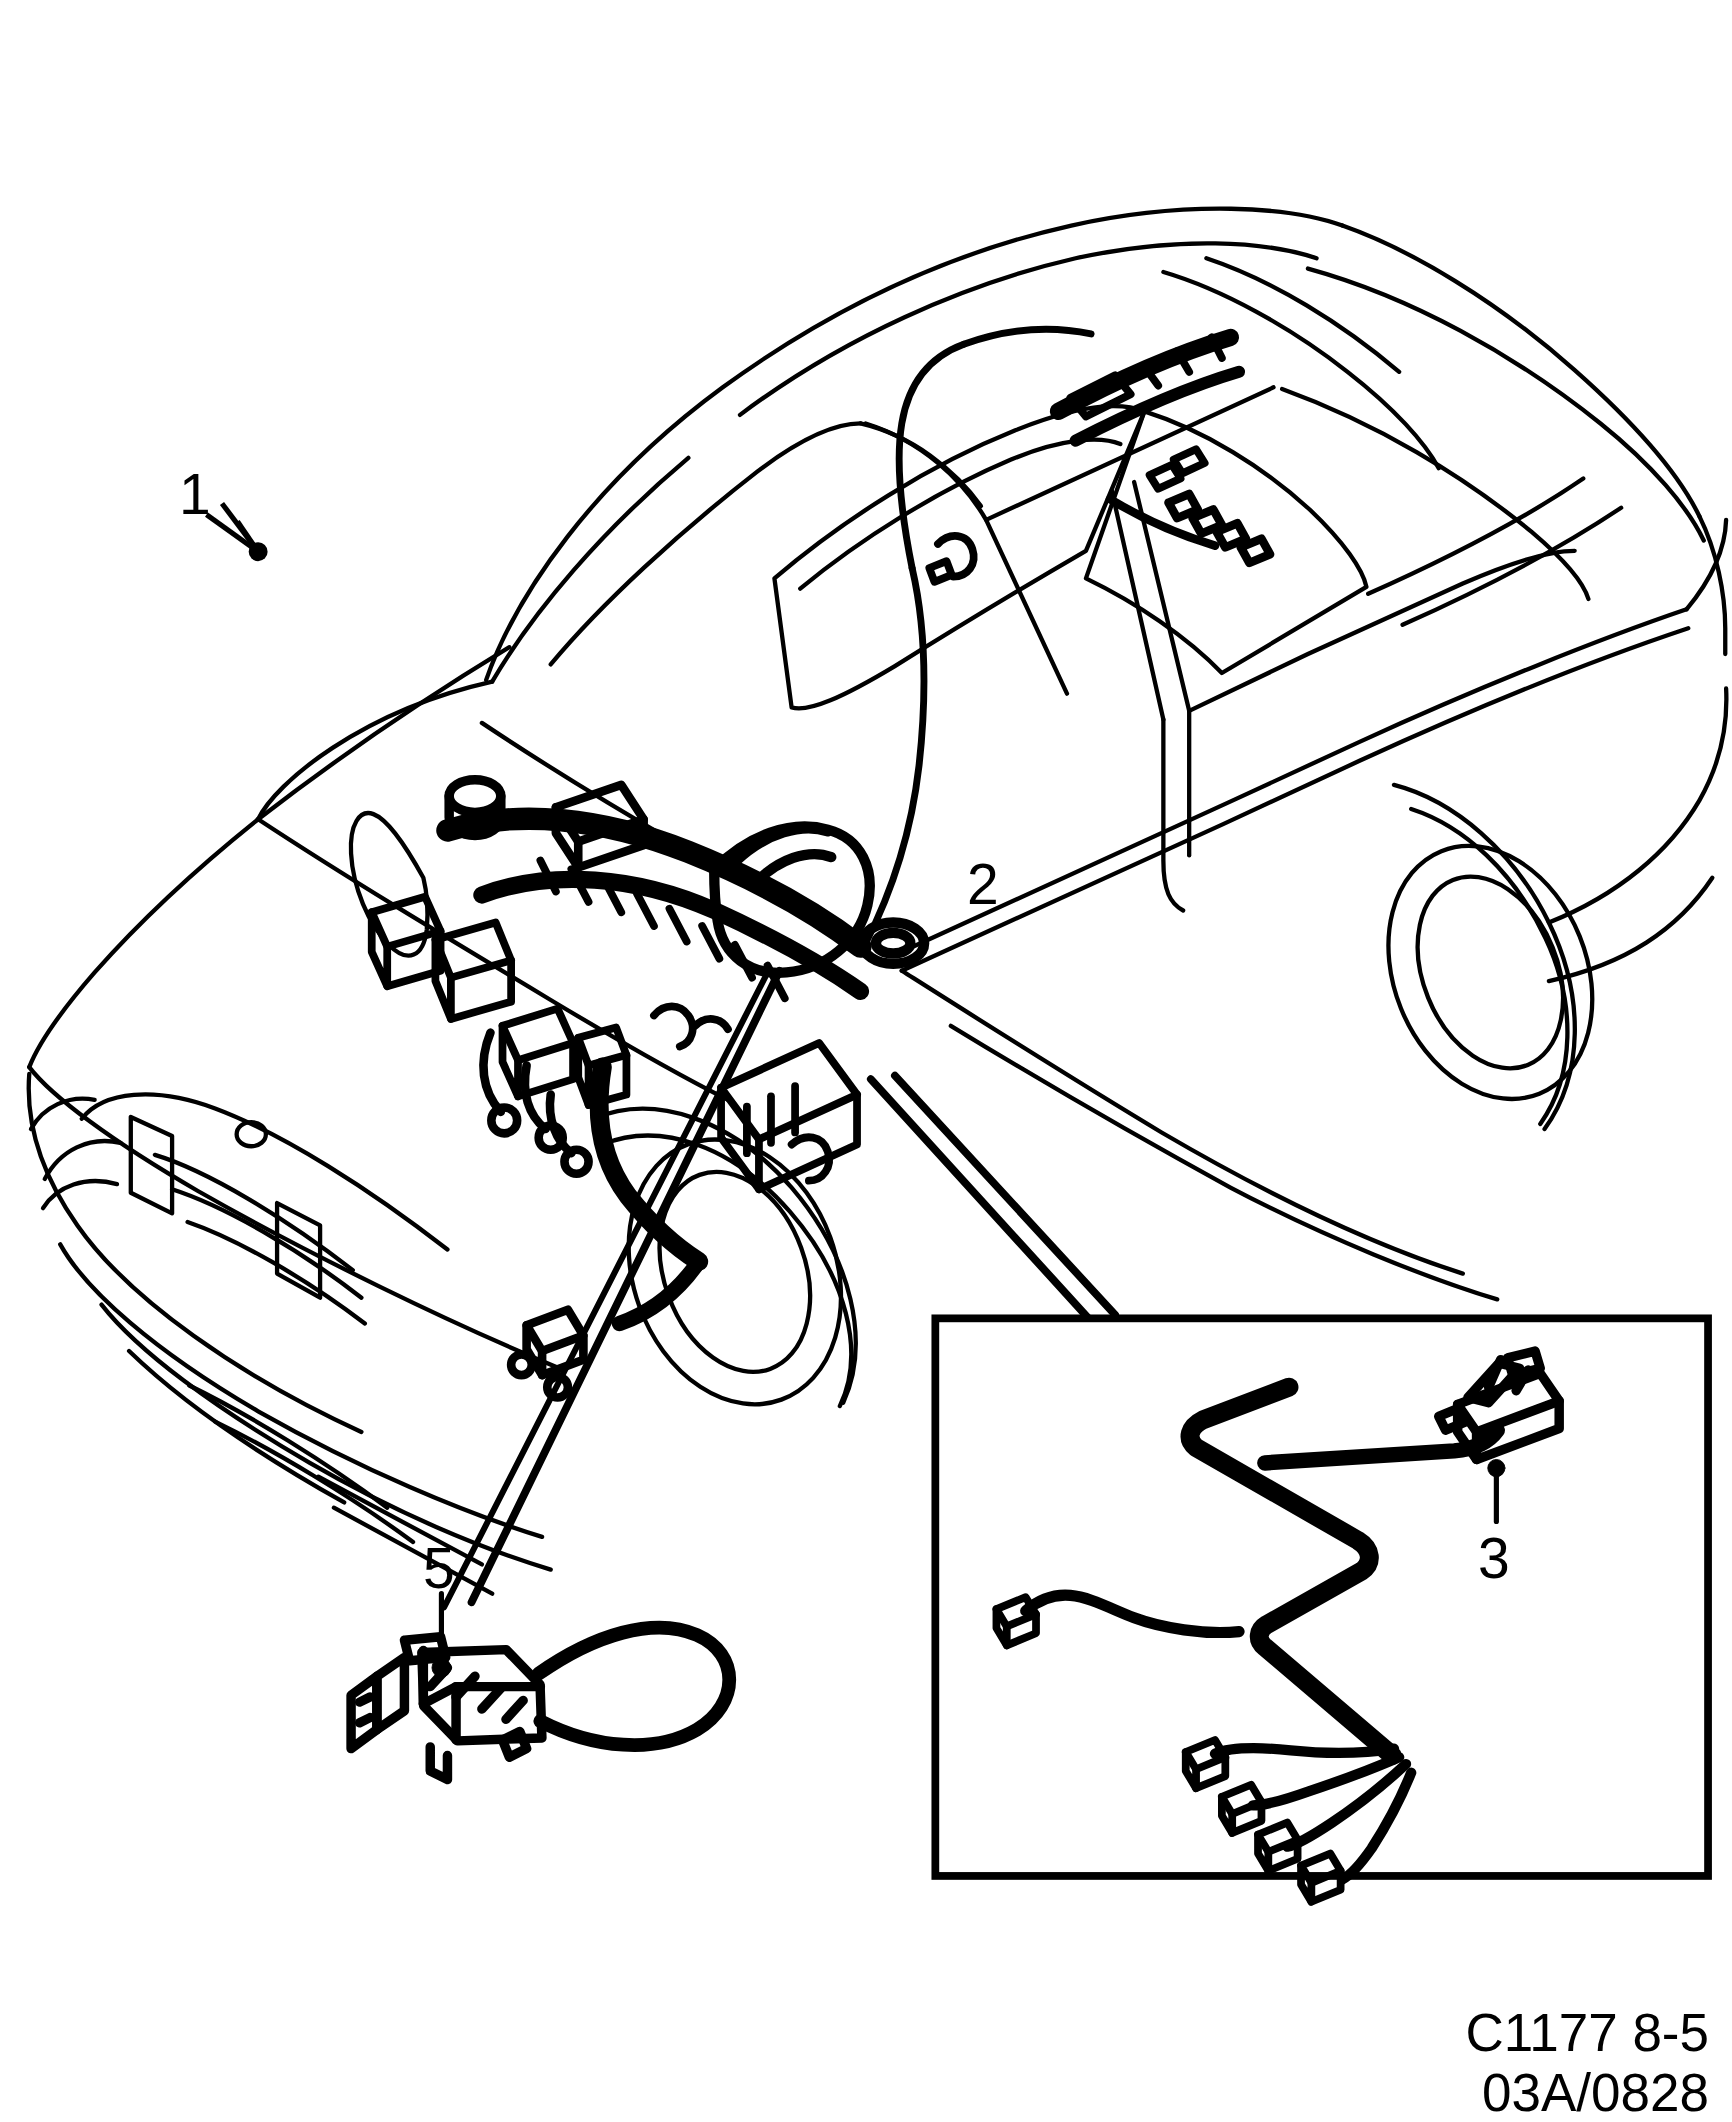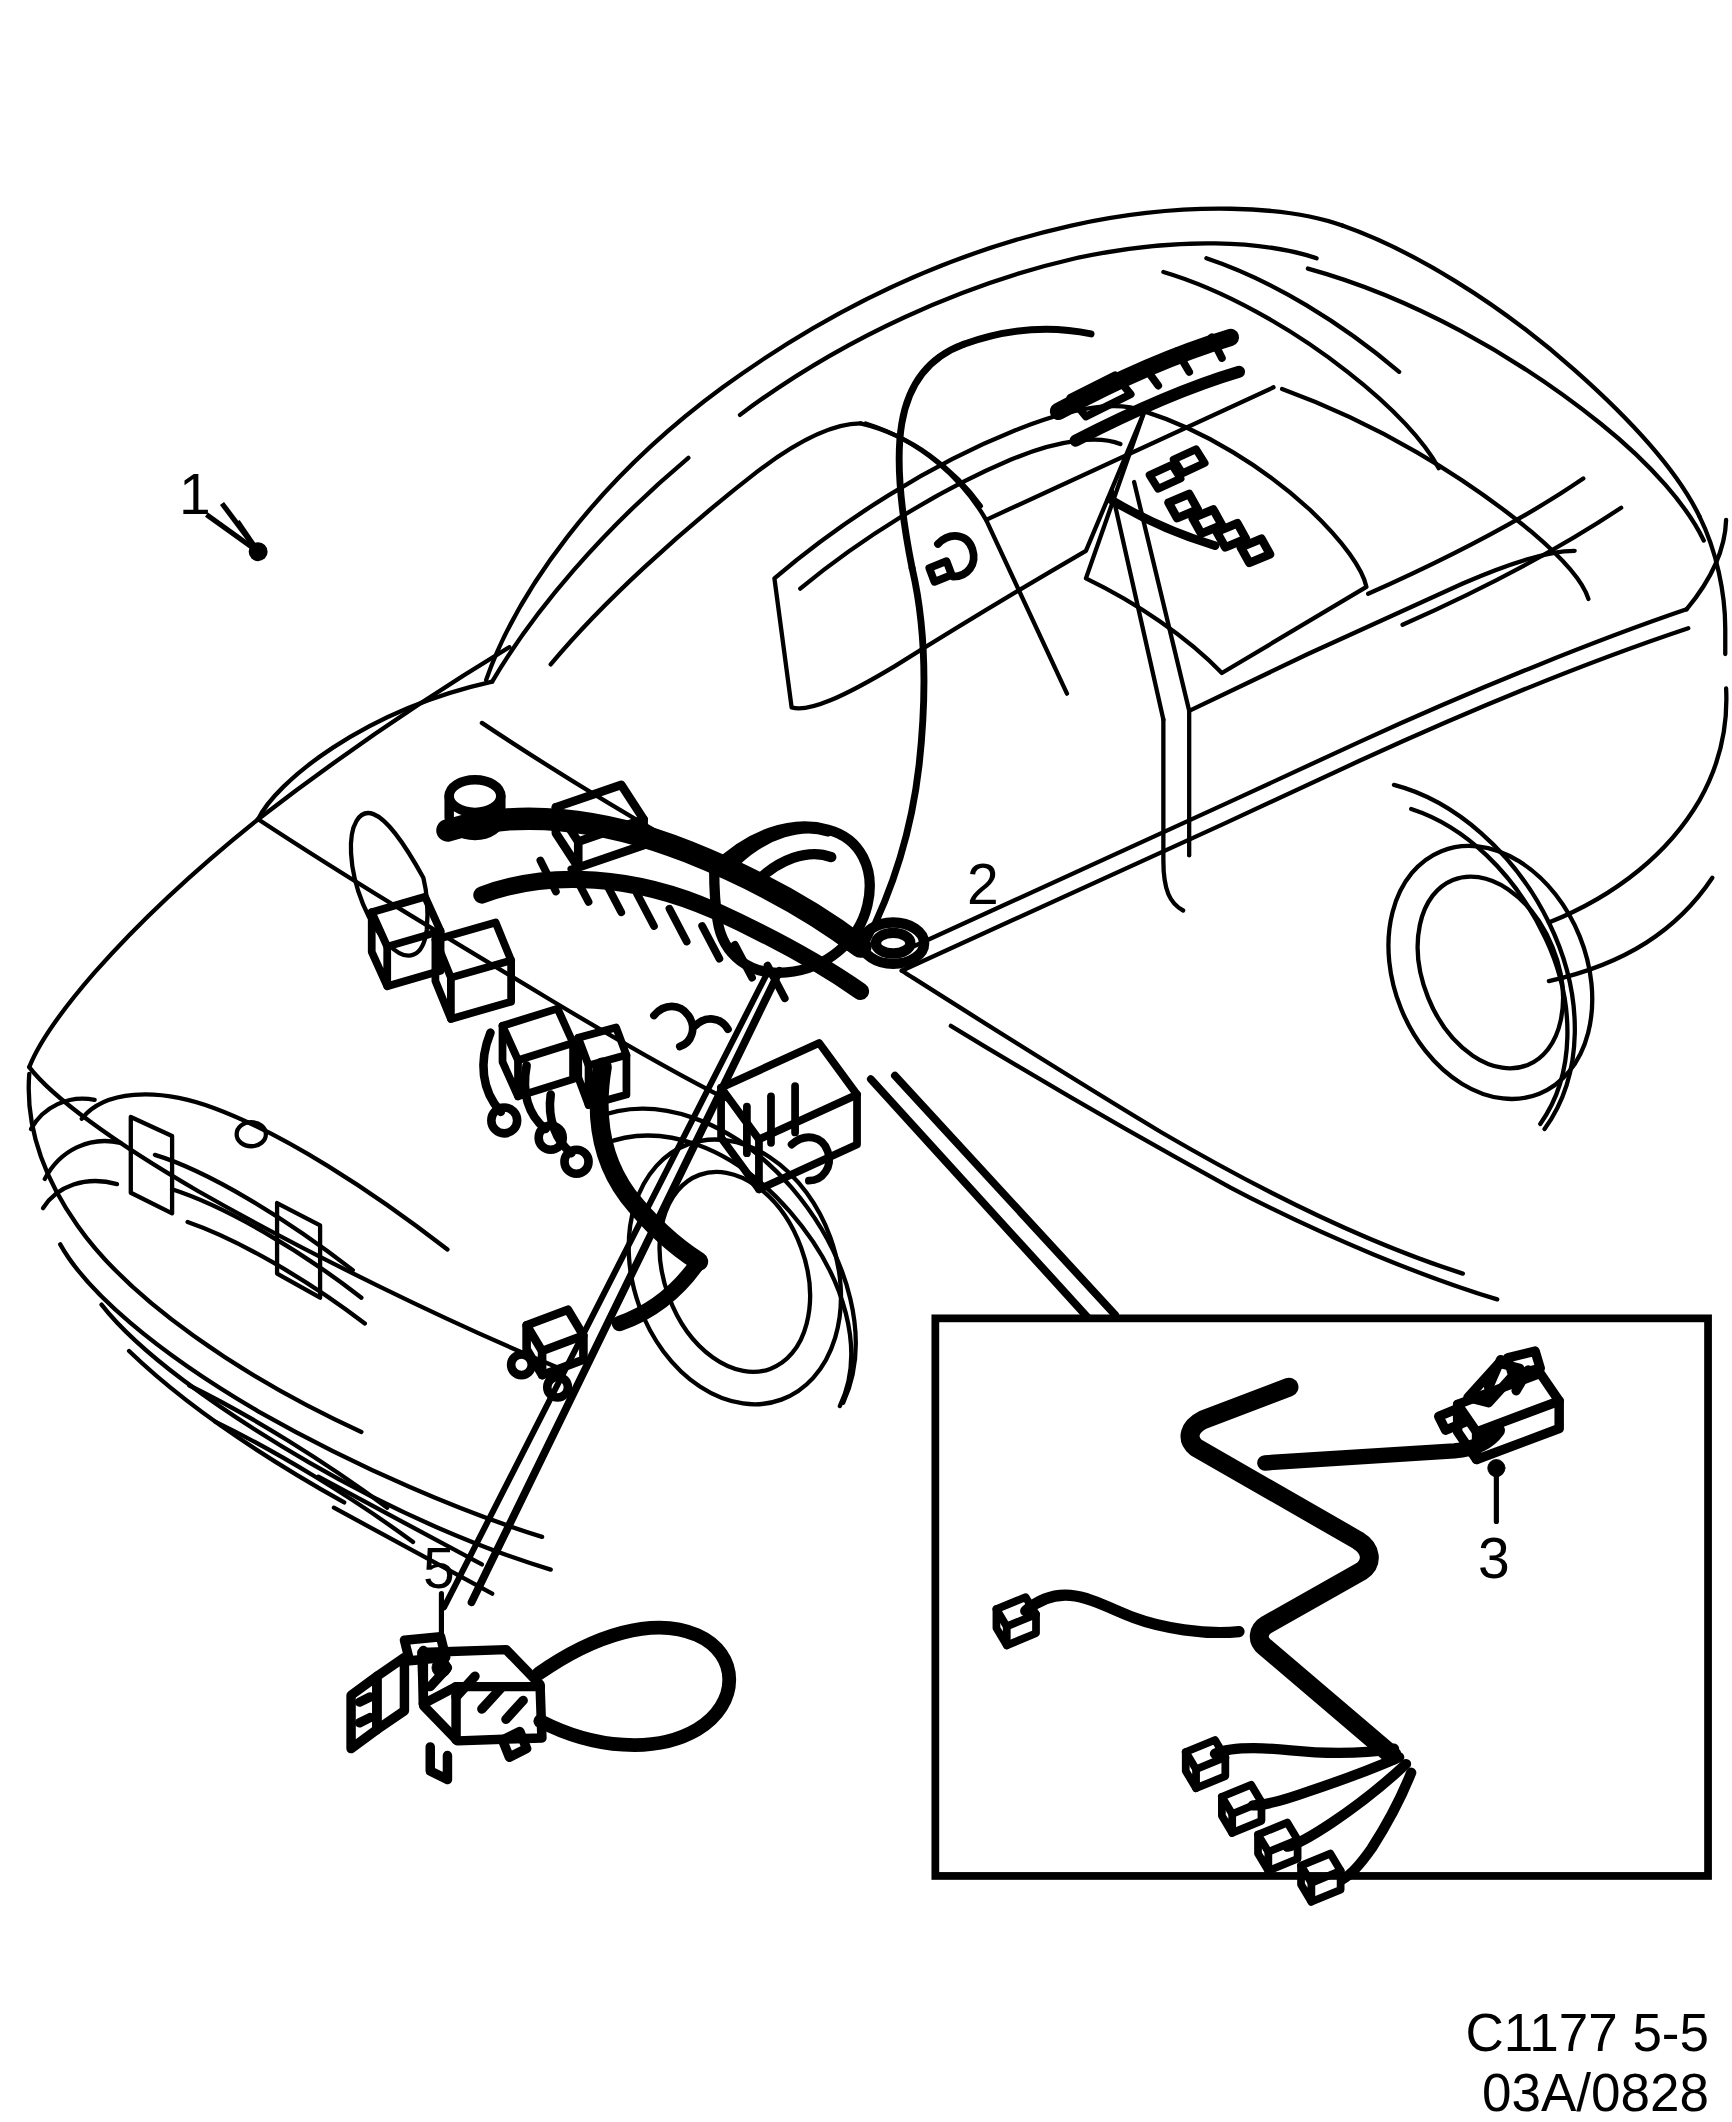--- a/index.html
+++ b/index.html
@@ -416,17 +416,17 @@
   </svg>
 
   <div class="callout-num" style="left:179px;top:466px;">1</div>
 
   <div class="callout-num" style="left:967px;top:856px;">2</div>
 
   <div class="callout-num" style="left:1478px;top:1530px;">3</div>
 
   <div class="callout-num" style="left:423px;top:1540px;">5</div>
 
-  <div class="caption cap1">C1177 5-5</div>
+  <div class="caption cap1">C1177 8-5</div>
   <div class="caption cap2">03A/0828</div>
 
 </div>
 
 
 </body></html>

